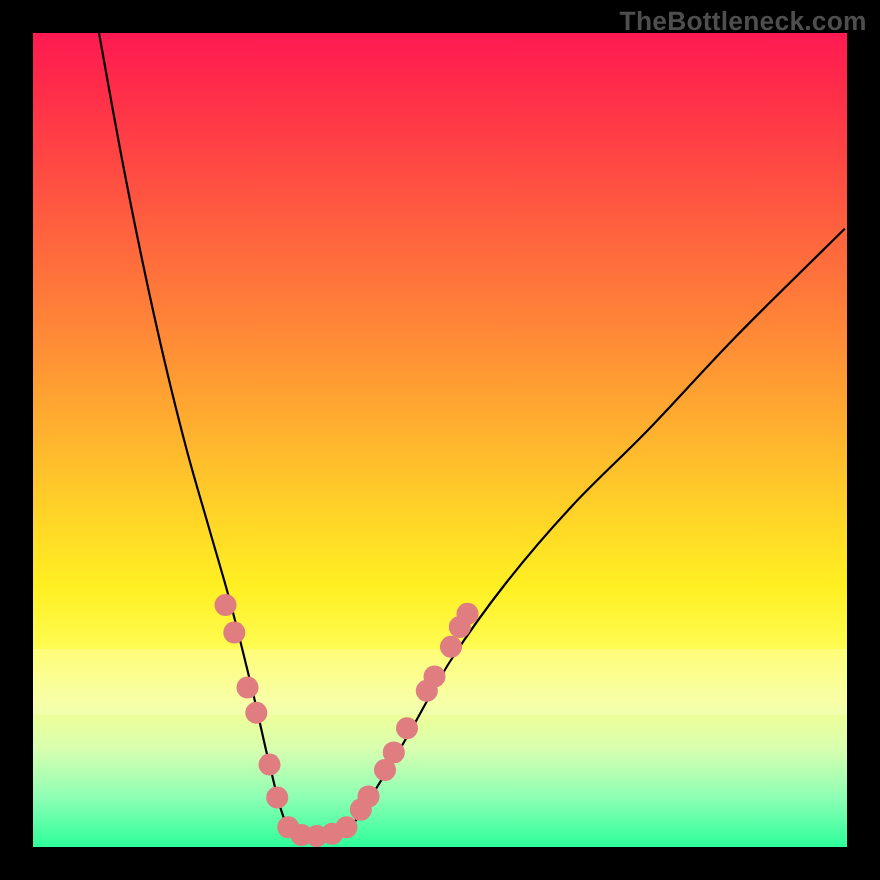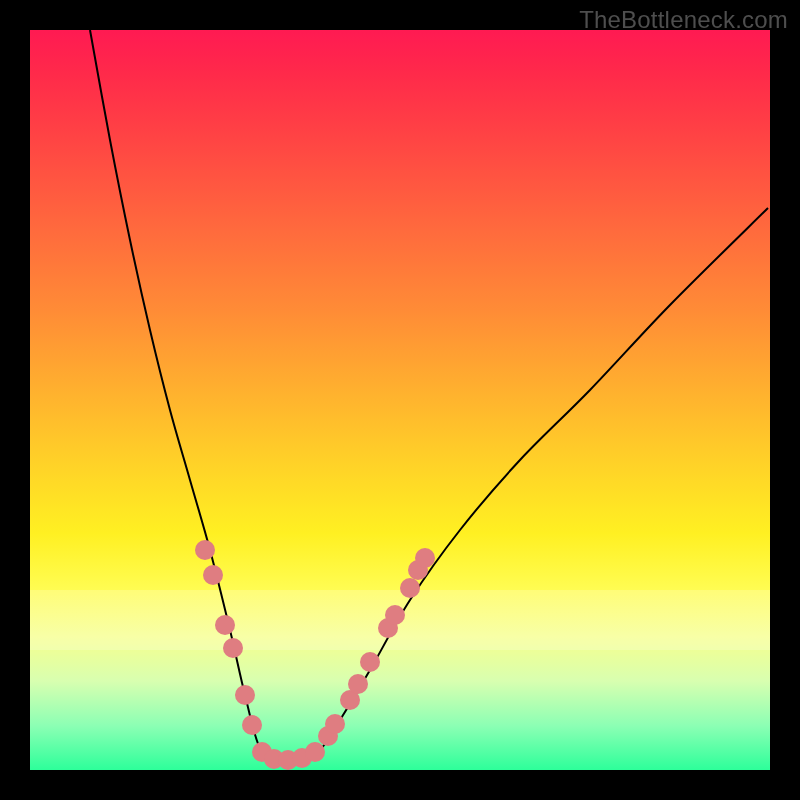--- a/index.html
+++ b/index.html
@@ -42,21 +42,21 @@
     height: 60px;
     background: rgba(255,255,255,0.22);
     pointer-events: none;
   }
   .watermark {
     position: absolute;
     top: 6px;
     right: 12px;
     color: #4e4e4e;
     font-size: 24px;
-    font-weight: 400;
+    font-weight: 700;
     letter-spacing: 0.2px;
   }
   svg.curve {
     position: absolute;
     inset: 0;
     width: 100%;
     height: 100%;
     overflow: visible;
     pointer-events: none;
   }

